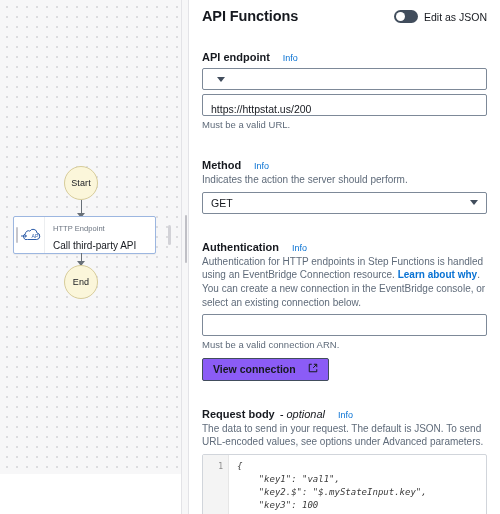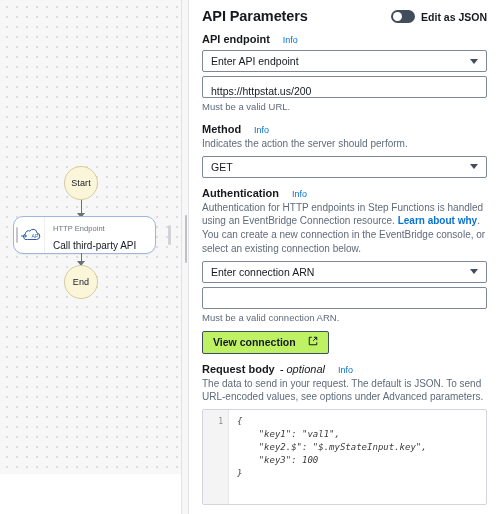--- a/index.html
+++ b/index.html
@@ -62,21 +62,21 @@
   }
   #arrow-top { top: 213px; }
   #arrow-bot { top: 261px; }
 
   .state-card {
     position: absolute;
     left: 13px; top: 216px;
     width: 143px; height: 38px;
     background: #ffffff;
     border: 1px solid #9cb6e0;
-    border-radius: 10px;
+    border-radius: 2px;
     display: flex;
     align-items: center;
     box-shadow: 0 1px 1px rgba(0,0,0,.05);
   }
   .grip {
     width: 8px; height: 100%;
     display: flex; align-items: center; justify-content: center;
   }
   .grip i {
     display: block;
@@ -148,42 +148,41 @@
   h1.sec-title {
     margin: 0;
     font-size: 14.5px;
     font-weight: bold;
     color: #16191f;
     letter-spacing: -.1px;
   }
   .json-toggle {
     display: flex; align-items: center; gap: 6px;
     margin-top: 2px;
-    font-weight: bold;
   }
   .switch {
     width: 24px; height: 13px;
     border-radius: 7px;
     background: #414d5c;
     position: relative;
     flex: 0 0 24px;
   }
   .switch .knob {
     position: absolute;
     left: 2px; top: 2px;
     width: 9px; height: 9px;
     border-radius: 50%;
     background: #ffffff;
   }
   .json-toggle .lbl {
     font-size: 10.5px;
     color: #16191f;
   }
 
-  .field { margin-top: 9px; }
+  .field { margin-top: 27px; }
   .field:first-of-type { margin-top: 3px; }
   .flabel {
     font-size: 11px;
     color: #16191f;
     font-weight: bold;
     display: flex;
     align-items: baseline;
     gap: 5px;
   }
   .flabel .opt {
@@ -242,21 +241,21 @@
 
   .btn {
     margin-top: 6px;
     display: inline-flex;
     align-items: center;
     gap: 12px;
     height: 23px;
     padding: 0 10px;
     border: 1px solid #414d5c;
     border-radius: 2px;
-    background: #bef264;
+    background: #8b5cf6;
     font-size: 10.5px;
     font-weight: bold;
     color: #16191f;
     cursor: pointer;
   }
 
   
   .editor {
     margin-top: 5px;
     border: 1px solid #d1d5db;
@@ -338,36 +337,35 @@
     </div>
   </div>
 
   <div class="splitter">
     <div class="handle"></div>
   </div>
 
   <div class="panel">
 
     <div class="panel-head">
-      <h1 class="sec-title">API Parameters</h1>
+      <h1 class="sec-title">API Functions</h1>
       <div class="json-toggle">
         <span class="switch">
           <span class="knob"></span>
         </span>
         <span class="lbl">Edit as JSON</span>
       </div>
     </div>
 
     <div class="field">
       <div class="flabel">
         <span>API endpoint</span>
         <a class="info-link" href="#">Info</a>
       </div>
       <div class="select">
-        <span>Enter API endpoint</span>
         <span class="caret"></span>
       </div>
       <div class="textinput tight">
         <span>https://httpstat.us/200</span>
       </div>
       <div class="constraint">Must be a valid URL.</div>
     </div>
 
     <div class="field">
       <div class="flabel">
@@ -380,24 +378,20 @@
         <span class="caret"></span>
       </div>
     </div>
 
     <div class="field">
       <div class="flabel">
         <span>Authentication</span>
         <a class="info-link" href="#">Info</a>
       </div>
       <div class="fdesc"><span>Authentication for HTTP endpoints in Step Functions is handled using an EventBridge Connection resource. </span><a href="#">Learn about why</a><span>. You can create a new connection in the EventBridge console, or select an existing connection below.</span></div>
-      <div class="select">
-        <span>Enter connection ARN</span>
-        <span class="caret"></span>
-      </div>
       <div class="textinput tight">
         <span class="placeholder-empty"></span>
       </div>
       <div class="constraint">Must be a valid connection ARN.</div>
       <button class="btn">
         <span>View connection</span>
         <span>
           <svg width="10" height="10" viewBox="0 0 12 12" aria-hidden="true">
             <path d="M4.5 1.5 H1.5 V10.5 H10.5 V7.5" fill="none" stroke="#16191f" stroke-width="1.2"></path>
             <path d="M7 1.5 H10.5 V5" fill="none" stroke="#16191f" stroke-width="1.2"></path>

